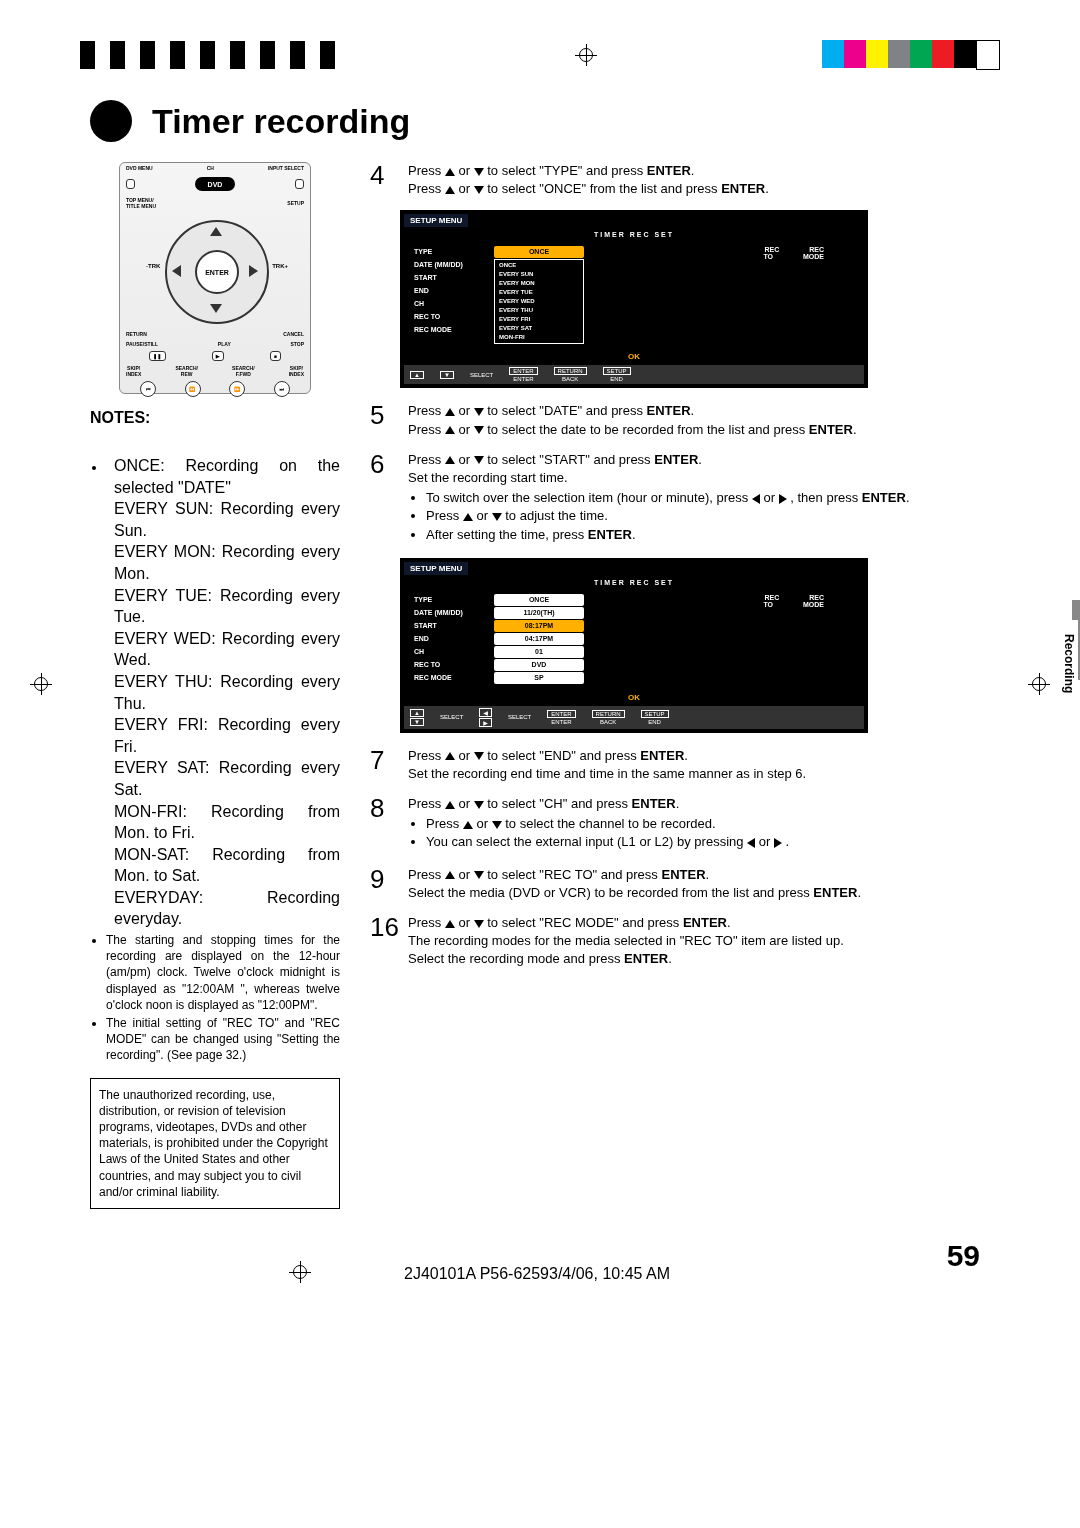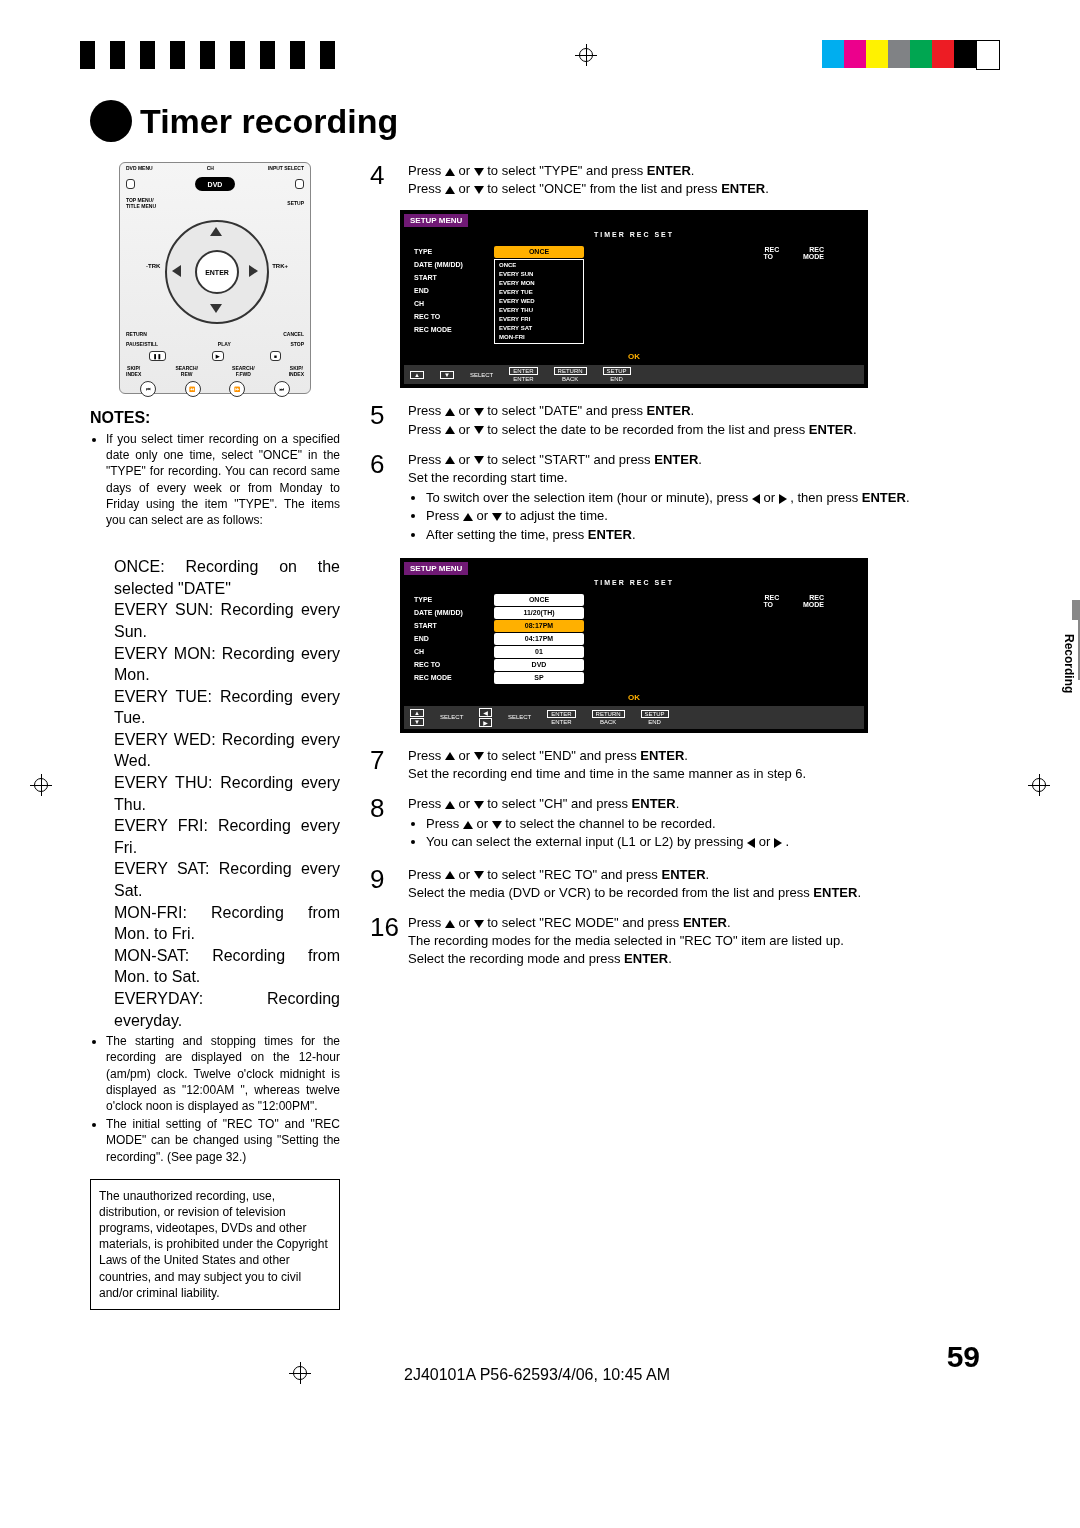--- a/index.html
+++ b/index.html
@@ -40,21 +40,21 @@
   .reg-mark::after  { width: 1px; height: 100%; left: 50%; top: 0; }
   .reg-circle {
     position: absolute; width: 12px; height: 12px; border: 1px solid #000; border-radius: 50%; top: 4px; left: 4px;
   }
   .page {
     width: 900px;
     margin: 20px auto 0 auto;
     padding: 0 20px;
   }
   .title-row {
-    display: flex; align-items: center; gap: 8px; margin-bottom: 20px;
+    display: flex; align-items: center; gap: 20px; margin-bottom: 20px;
   }
   .title-circle {
     width: 42px; height: 42px; border-radius: 50%; background: #000;
   }
   .title-text {
     font-size: 34px; font-weight: bold; margin-left: -30px; padding-left: 30px;
   }
   .columns {
     display: flex; gap: 30px;
   }
@@ -123,21 +123,21 @@
   }
   .tri-up { border-left:5px solid transparent; border-right:5px solid transparent; border-bottom:8px solid #000;}
   .tri-dn { border-left:5px solid transparent; border-right:5px solid transparent; border-top:8px solid #000;}
   .tri-lf { border-top:5px solid transparent; border-bottom:5px solid transparent; border-right:8px solid #000;}
   .tri-rt { border-top:5px solid transparent; border-bottom:5px solid transparent; border-left:8px solid #000;}
   .osd {
     background: #000; color: #fff; width: 460px; margin: 10px 0 14px 30px;
     font-size: 8px; font-family: Arial, sans-serif; padding: 4px;
   }
   .osd .hdr {
-    background: #701a75; padding: 2px 6px; font-weight: bold; display:inline-block; margin-bottom:2px;
+    background: #0f172a; padding: 2px 6px; font-weight: bold; display:inline-block; margin-bottom:2px;
   }
   .osd .subhdr { text-align:center; font-size:7px; letter-spacing:2px; margin:2px 0 4px 0; font-weight:bold;}
   .osd-table {
     display:flex; gap:10px; padding: 4px 10px;
   }
   .osd-labels { width: 70px; font-weight:bold; font-size:7px; line-height:12px;}
   .osd-labels div { margin-bottom:1px;}
   .osd-vals { width: 90px; font-size:7px; line-height:12px;}
   .osd-vals .pill { background:#fff; color:#000; text-align:center; border-radius:2px; padding:0 4px; margin-bottom:1px; font-weight:bold;}
   .osd-vals .pill.hl { background:#ffb000;}
@@ -271,21 +271,20 @@
               <span class="small-round">⏪</span>
               <span class="small-round">⏩</span>
               <span class="small-round">⏭</span>
         </div>
       </div>
 
       <div class="notes">
         <div class="notes-h">NOTES:</div>
         <ul>
           <li>
-            <span>If you select timer recording on a specified date only one time, select "ONCE" in the "TYPE" for recording. You can record same days of every week or from Monday to Friday using the item "TYPE". The items you can select are as follows:</span>
             <div class="sub-list" id="type-list">
                   <div>ONCE: Recording on the selected "DATE"</div>
                   <div>EVERY SUN: Recording every Sun.</div>
                   <div>EVERY MON: Recording every Mon.</div>
                   <div>EVERY TUE: Recording every Tue.</div>
                   <div>EVERY WED: Recording every Wed.</div>
                   <div>EVERY THU: Recording every Thu.</div>
                   <div>EVERY FRI: Recording every Fri.</div>
                   <div>EVERY SAT: Recording every Sat.</div>
                   <div>MON-FRI: Recording from Mon. to Fri.</div>

